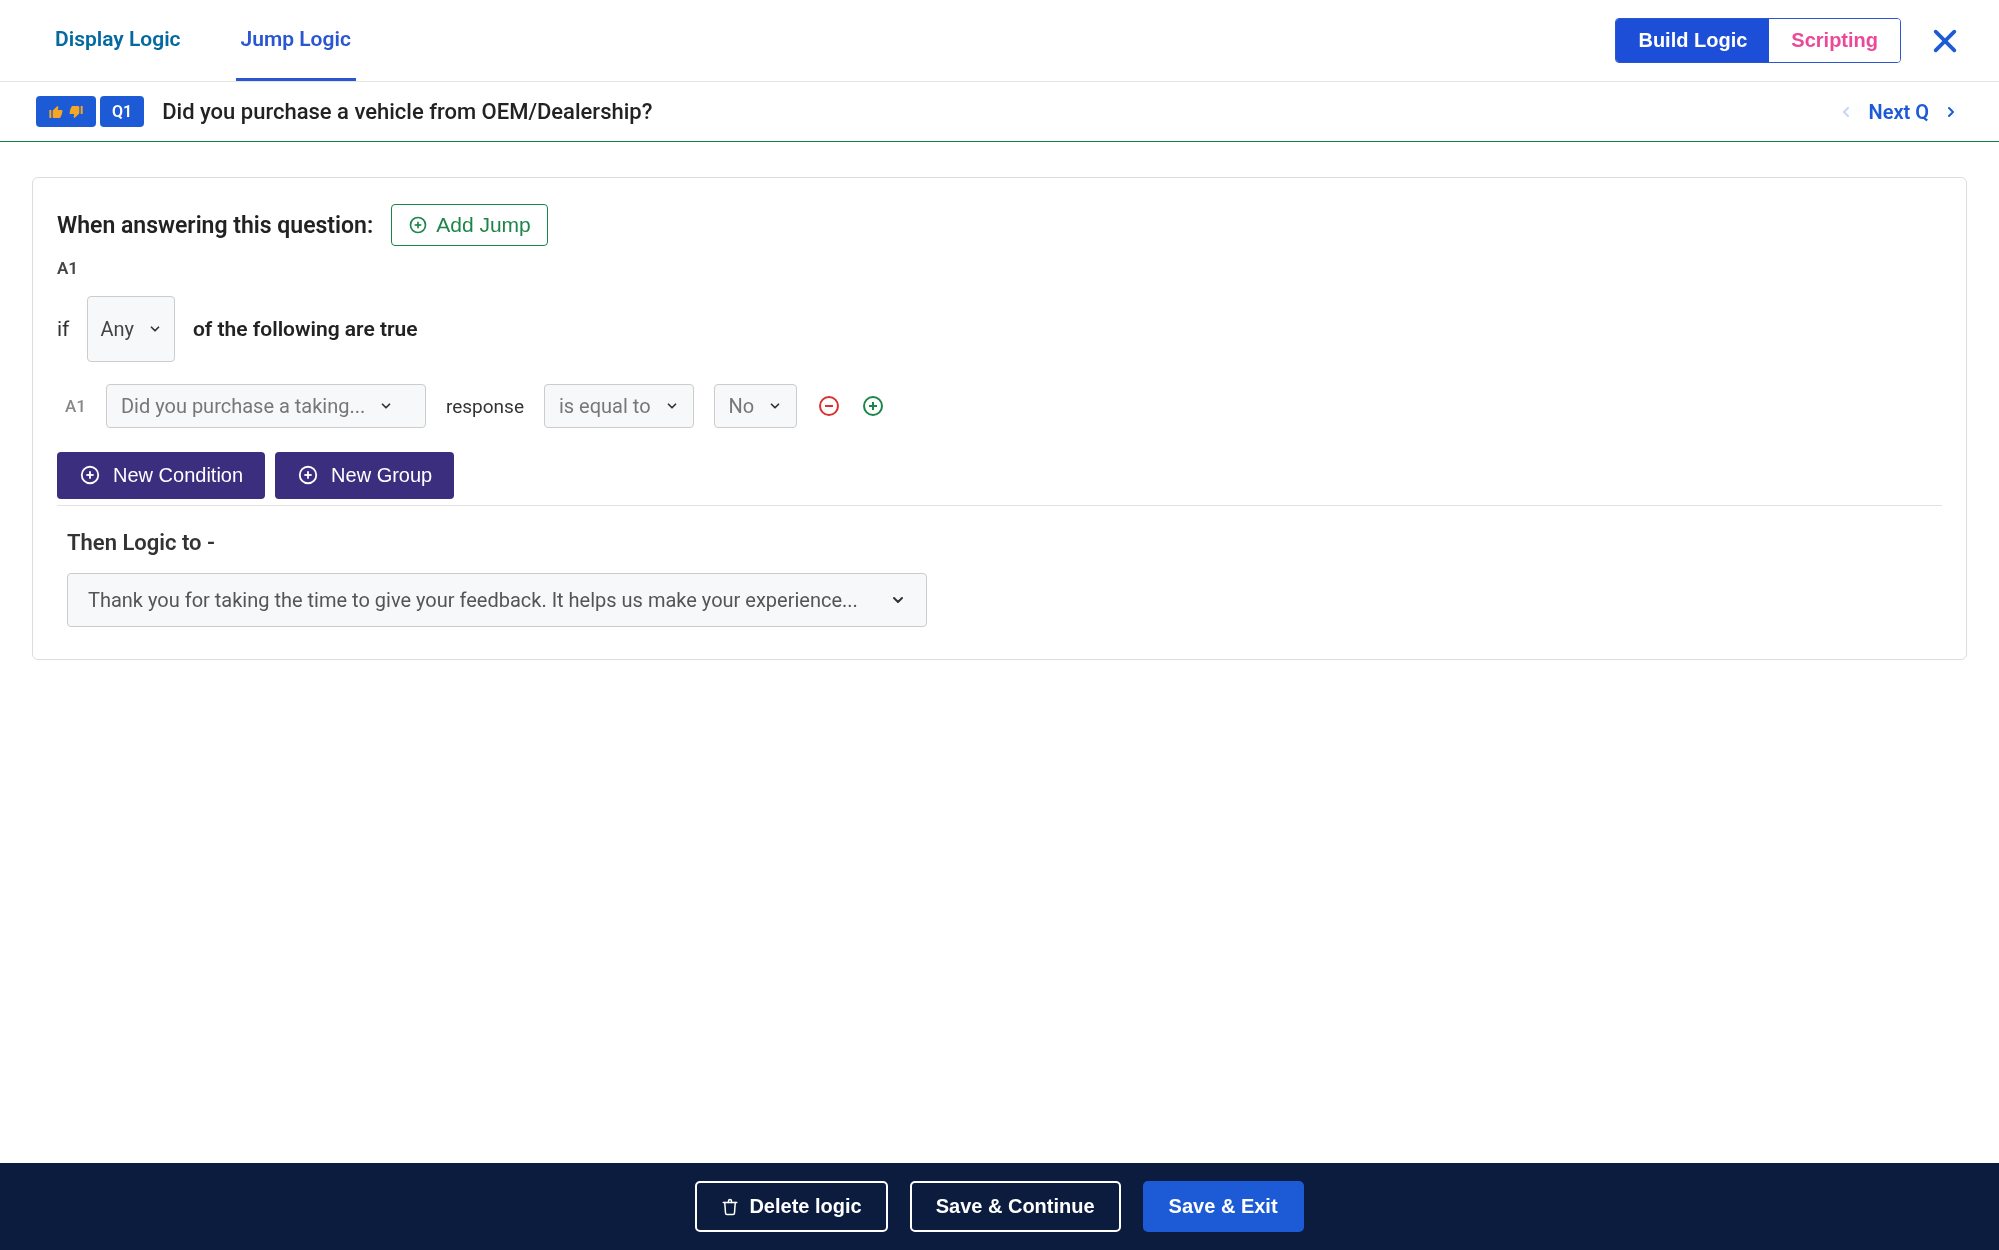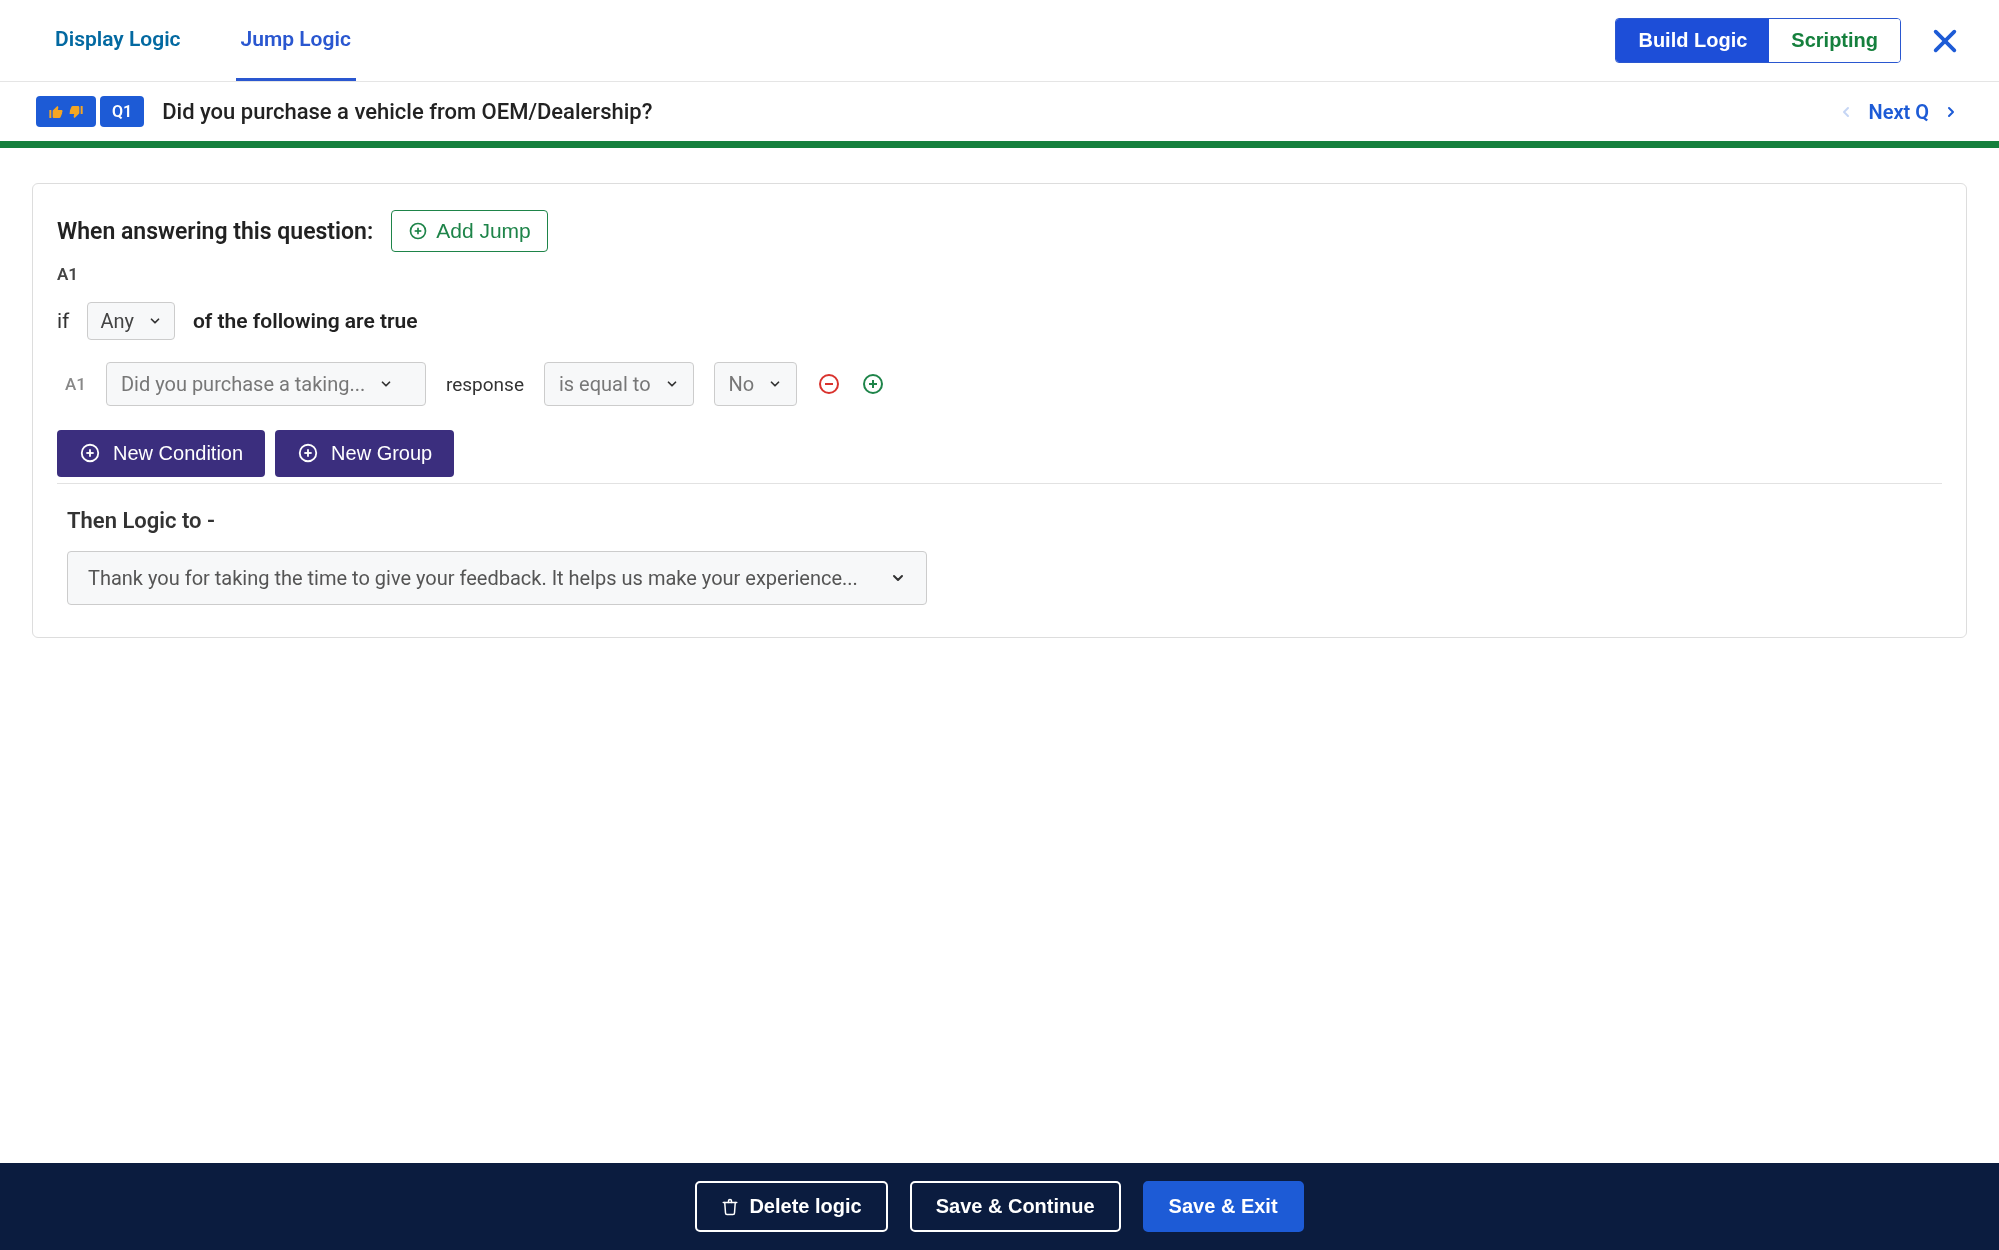--- a/index.html
+++ b/index.html
@@ -54,40 +54,40 @@
     border-radius: 4px;
     overflow: hidden;
   }
   .toggle-btn {
     padding: 10px 22px;
     font-size: 20px;
     font-weight: 600;
     cursor: pointer;
     border: none;
     background: #fff;
-    color: #15803d;
+    color: #ec4899;
   }
   .toggle-btn.active {
     background: #1d4ed8;
     color: #fff;
   }
   .close-x {
     width: 28px;
     height: 28px;
     cursor: pointer;
     color: #1d5bd6;
   }
 
   
   .question-bar {
     display: flex;
     align-items: center;
     justify-content: space-between;
     padding: 14px 40px 14px 36px;
-    border-bottom: 7px solid #15803d;
+    border-bottom: 1px solid #15803d;
   }
   .q-left {
     display: flex;
     align-items: center;
     gap: 18px;
   }
   .q-badge-group {
     display: flex;
     gap: 4px;
   }
@@ -183,21 +183,21 @@
     border-radius: 4px;
     padding: 9px 14px;
     font-size: 20px;
     color: #444;
     display: flex;
     align-items: center;
     gap: 14px;
     cursor: pointer;
     white-space: nowrap;
   }
-  .dropdown.small { padding: 6px 12px; font-size: 20px; }
+  .dropdown.small { padding: 20px 12px; font-size: 20px; }
   .dropdown .dd-chev { width: 14px; height: 14px; flex-shrink: 0; }
   .dd-question { color: #777; max-width: 270px; overflow: hidden; text-overflow: ellipsis; }
 
   .rule-row {
     display: flex;
     align-items: center;
     gap: 20px;
     margin-bottom: 24px;
     margin-left: 8px;
   }

